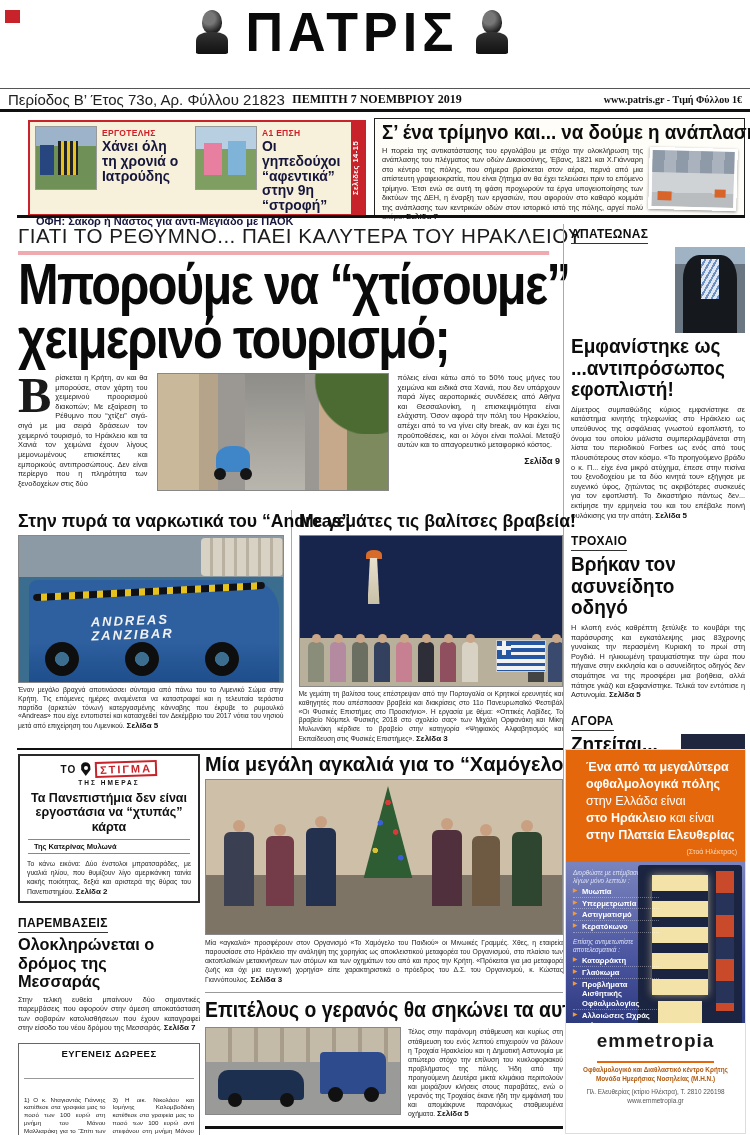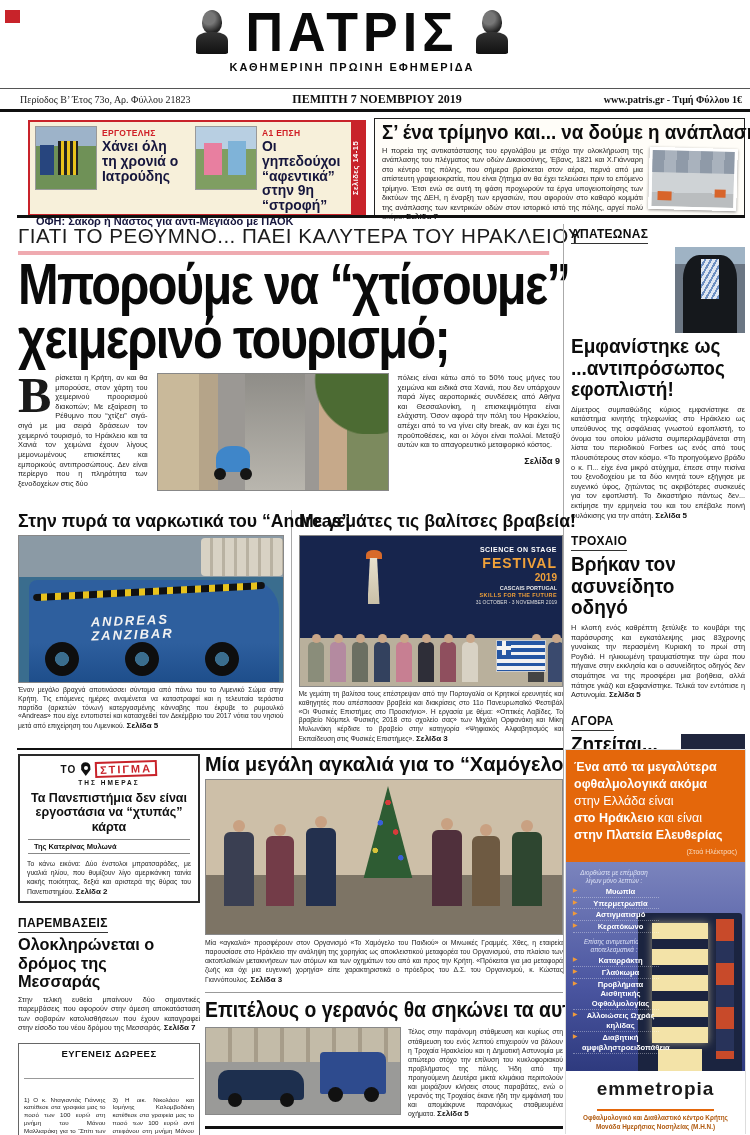--- a/index.html
+++ b/index.html
@@ -11,21 +11,21 @@
   .corner-box { position:absolute; left:5px; top:10px; width:15px; height:13px; background:#c8232a; }
   .mast-row { display:flex; justify-content:center; align-items:center; gap:16px; padding-top:6px; }
   .mast-title { font-size:52px; font-weight:bold; letter-spacing:5px; line-height:1; transform:scaleY(1.05); color:#0a0a0a; }
   .portrait { width:36px; height:48px; position:relative; }
   .portrait .head { position:absolute; left:8px; top:2px; width:20px; height:24px; border-radius:50% 50% 45% 45%; background:radial-gradient(circle at 35% 35%, #777 0 30%, #222 70%); }
   .portrait .bust { position:absolute; left:2px; top:24px; width:32px; height:22px; border-radius:40% 40% 8% 8%; background:linear-gradient(180deg,#333,#111); }
   .mast-sub { font-size:11px; font-weight:bold; letter-spacing:2px; margin-top:3px; color:#0a0a0a; }
 
   
   .datebar { position:absolute; left:0; top:88px; width:750px; height:24px; border-top:1px solid #555; border-bottom:3px solid #101010; display:flex; align-items:center; }
-  .datebar .ed { position:absolute; left:20px; font-size:10px; color:#222; font-family:Liberation Serif, serif; }
+  .datebar .ed { position:absolute; left:8px; font-size:15px; color:#222; font-family:Liberation Sans, sans-serif; }
   .datebar .dt { position:absolute; left:4px; right:0; text-align:center; font-size:12px; font-weight:bold; font-family:"Liberation Serif", serif; }
   .datebar .pr { position:absolute; right:8px; font-size:10px; font-weight:bold; font-family:"Liberation Serif", serif; }
 
   
   .teaser-box { position:absolute; left:28px; top:120px; width:338px; height:96px; background:#f7f0da; border:2px solid #c8232a; display:flex; flex-wrap:wrap; }
   .teaser { display:flex; gap:5px; padding:4px 2px 0 5px; width:160px; }
   .teaser-photo { width:62px; height:64px; flex:none; border:1px solid #999; }
   .tp-left { background:linear-gradient(180deg,#9db3c9 0 30%, #6f9157 30% 100%); position:relative; }
   .tp-left .jersey { position:absolute; left:22px; top:14px; width:20px; height:34px; background:repeating-linear-gradient(90deg,#222 0 3px,#e8c21c 3px 6px); }
   .tp-left .jersey2 { position:absolute; left:4px; top:18px; width:14px; height:30px; background:#27457e; }
@@ -158,24 +158,24 @@
   .crane-photo .bldg { position:absolute; left:0; top:0; width:100%; height:34px; background:repeating-linear-gradient(90deg,#c3bba8 0 22px,#a79d8a 22px 26px); }
   .crane-photo .car { position:absolute; left:12px; bottom:14px; width:86px; height:30px; background:#1d2f4e; border-radius:10px 14px 4px 4px; }
   .crane-photo .car::after { content:""; position:absolute; left:10px; bottom:-7px; width:14px; height:14px; border-radius:50%; background:#111; box-shadow:52px 0 0 #111; }
   .crane-photo .truck { position:absolute; right:14px; bottom:20px; width:66px; height:42px; background:#2e4b8e; border-radius:4px 8px 2px 2px; }
   .crane-photo .truck::after { content:""; position:absolute; left:8px; bottom:-8px; width:15px; height:15px; border-radius:50%; background:#111; box-shadow:36px 0 0 #111; }
   .crane-body { font-size:6.8px; line-height:1.34; text-align:justify; color:#222; }
 
   
   .ad { position:absolute; left:566px; top:750px; width:179px; height:383px; box-shadow:0 0 0 1px #ddd; }
   .ad-top { background:#e4670b; color:#fff; padding:9px 8px 6px 8px; height:112px; }
-  .ad-top div { line-height:1.35; font-size:12.5px; }
+  .ad-top div { line-height:1.35; font-size:12.5px;margin-left:12px; }
   .ad-top .b { font-weight:bold; }
   .ad-top .note { text-align:right; font-size:7px; color:#f7d9bd; margin-top:4px; }
-  .ad-mid { position:relative; height:209px; background:linear-gradient(180deg,#7b84bd 0, #4a55a0 60%, #2e3a7e 100%); padding:7px 0 0 7px; overflow:hidden;text-align:center; }
+  .ad-mid { position:relative; height:161px; background:linear-gradient(180deg,#7b84bd 0, #4a55a0 60%, #2e3a7e 100%); padding:7px 0 0 7px; overflow:hidden; }
   .ad-intro { font-size:6.3px; font-style:italic; color:#dce1f5; line-height:1.25; width:82px; }
   .ad-list { list-style:none; margin:2px 0 5px 0; width:86px; }
   .ad-list li { font-size:7.6px; font-weight:bold; color:#fff; line-height:1.3; padding-left:9px; position:relative; border-bottom:1px dotted rgba(255,255,255,.35); margin-bottom:1px; }
   .ad-list li::before { content:"▶"; position:absolute; left:0; top:0; font-size:5.5px; color:#f09a3a; }
   .ad-building { position:absolute; right:3px; bottom:0; width:104px; height:158px; background:#1b2440; border-radius:3px 3px 0 0; }
   .ad-building .win { position:absolute; left:14px; top:10px; width:56px; height:120px; background:repeating-linear-gradient(180deg,#f3e3a8 0 16px,#1b2440 16px 26px); box-shadow:0 0 8px rgba(243,227,168,.6); }
   .ad-building .side { position:absolute; right:8px; top:6px; width:18px; height:140px; background:repeating-linear-gradient(180deg,#c84a2a 0 22px,#28335a 22px 44px); }
   .ad-building .door { position:absolute; left:20px; bottom:0; width:44px; height:22px; background:#f3e3a8; }
   .ad-bot { background:#fff; height:88px; text-align:center; padding-top:7px; }
   .ad-logo { display:inline-block; font-size:19px; font-weight:bold; letter-spacing:1px; color:#1a1a1a; border-bottom:2px solid #e4670b; padding-bottom:9px; }
@@ -193,21 +193,20 @@
       <div class="portrait">
           <div class="head"></div>
           <div class="bust"></div>
         </div>
       <div class="mast-title">ΠΑΤΡΙΣ</div>
       <div class="portrait">
           <div class="head"></div>
           <div class="bust"></div>
         </div>
     </div>
-    <div class="mast-sub">ΚΑΘΗΜΕΡΙΝΗ ΠΡΩΙΝΗ ΕΦΗΜΕΡΙΔΑ</div>
   </div>
 
   <div class="datebar">
     <span class="ed">Περίοδος Β’ Έτος 73ο, Αρ. Φύλλου 21823</span>
     <span class="dt">ΠΕΜΠΤΗ 7 ΝΟΕΜΒΡΙΟΥ 2019</span>
     <span class="pr">www.patris.gr - Τιμή Φύλλου 1€</span>
   </div>
 
   <div class="teaser-box">
     <div class="teaser">
@@ -325,28 +324,20 @@
       <p class="cap">
         <span>Έναν μεγάλο βραχνά αποτινάσσει σύντομα από πάνω του το Λιμενικό Σώμα στην Κρήτη. Τις επόμενες ημέρες αναμένεται να καταστραφεί και η τελευταία τεράστια παρτίδα (αρκετών τόνων) κατεργασμένης κάνναβης που έκρυβε το ρυμουλκό «Andreas» που είχε εντοπιστεί και κατασχεθεί τον Δεκέμβριο του 2017 νότια του νησιού μετά από επιχείρηση του Λιμενικού.</span>
         <span class="pageref">Σελίδα 5</span>
       </p>
     </div>
     <div class="mid-box">
       <h3>Με γεμάτες τις βαλίτσες βραβεία!</h3>
       <div class="awards-photo">
         <div class="lh-dome"></div>
           <div class="lighthouse"></div>
-        <div class="banner-txt">
-          <div class="bt1">SCIENCE ON STAGE</div>
-          <div class="bt2">FESTIVAL</div>
-          <div class="bt3">2019</div>
-          <div class="bt4">CASCAIS PORTUGAL</div>
-          <div class="bt5">SKILLS FOR THE FUTURE</div>
-          <div class="bt6">31 OCTOBER - 3 NOVEMBER 2019</div>
-        </div>
         <div class="people-row">
           <span class="person" style="left:8px;background:#8a8d7a;"></span>
           <span class="person" style="left:30px;background:#b48aa0;"></span>
           <span class="person" style="left:52px;background:#6b6f62;"></span>
           <span class="person" style="left:74px;background:#33415e;"></span>
           <span class="person" style="left:96px;background:#c77f92;"></span>
           <span class="person" style="left:118px;background:#2e2e38;"></span>
           <span class="person" style="left:140px;background:#8f4f5e;"></span>
           <span class="person" style="left:162px;background:#d8d2c4;"></span>
           <span class="person" style="left:248px;background:#3a4a6e;"></span>
@@ -430,21 +421,21 @@
           <span>Τέλος στην παράνομη στάθμευση και κυρίως στη στάθμευση του ενός λεπτού επιχειρούν να βάλουν η Τροχαία Ηρακλείου και η Δημοτική Αστυνομία με απώτερο στόχο την επίλυση του κυκλοφοριακού προβλήματος της πόλης. Ήδη από την προηγούμενη Δευτέρα μικτά κλιμάκια περιπολούν και μοιράζουν κλήσεις στους παραβάτες, ενώ ο γερανός της Τροχαίας έκανε ήδη την εμφάνισή του και απομάκρυνε παρανόμως σταθμευμένα οχήματα.</span>
           <span class="pageref">Σελίδα 5</span>
         </p>
       </div>
     </div>
   </div>
 
   <div class="ad">
     <div class="ad-top">
       <div class="b">Ένα από τα μεγαλύτερα</div>
-      <div class="b">οφθαλμολογικά ακόμα</div>
+      <div class="b">οφθαλμολογικά πόλης</div>
       <div>στην Ελλάδα είναι</div>
       <div><span class="b">στο Ηράκλειο</span><span> και είναι</span></div>
       <div class="b">στην Πλατεία Ελευθερίας</div>
       <div class="note">(Στοά Ηλέκτρας)</div>
     </div>
     <div class="ad-mid">
       <div class="ad-building">
         <div class="win"></div>
           <div class="side"></div>
           <div class="door"></div>

